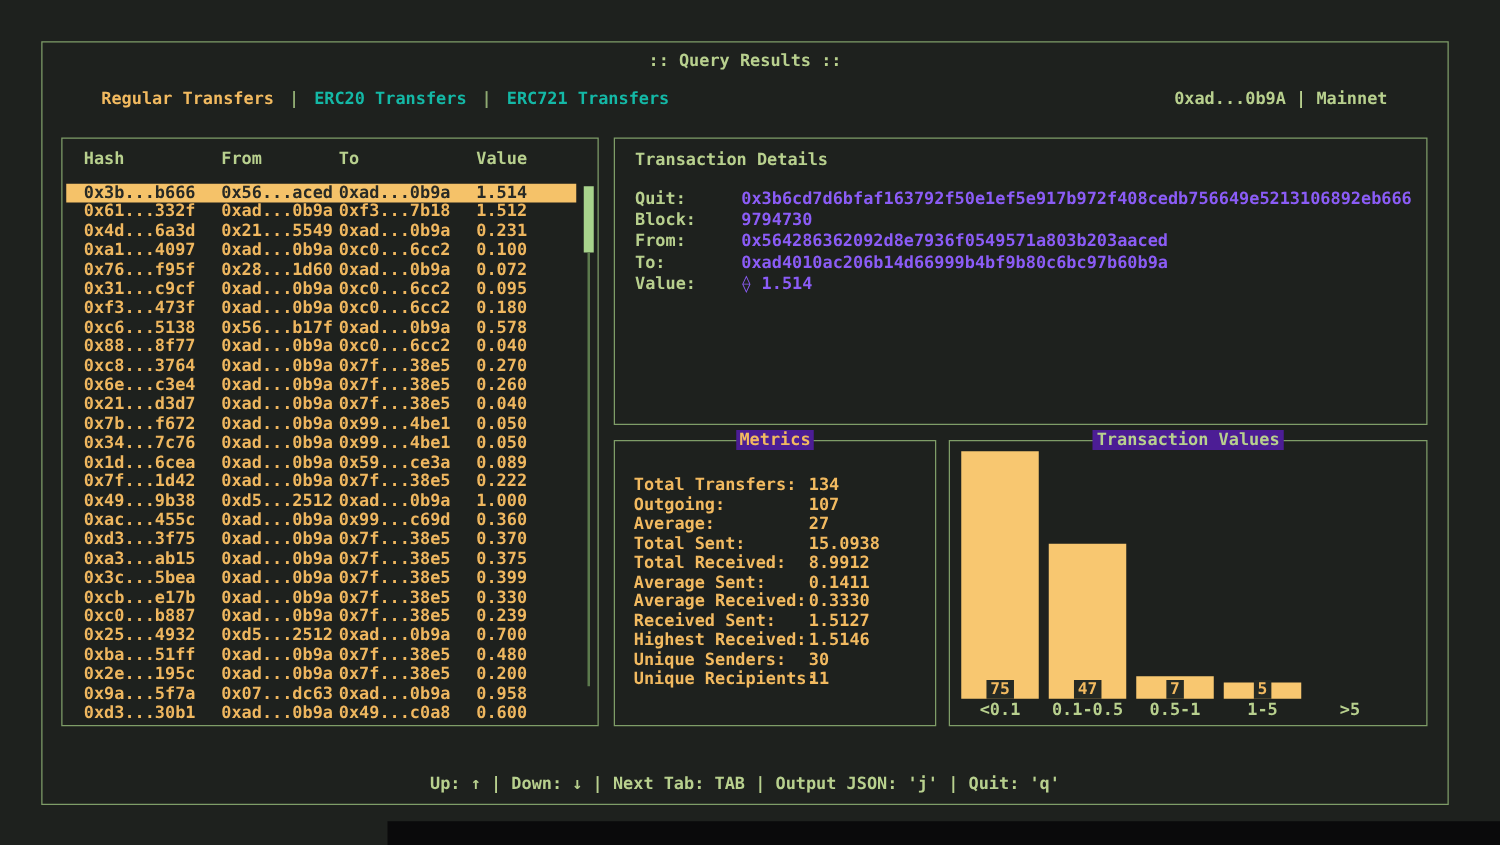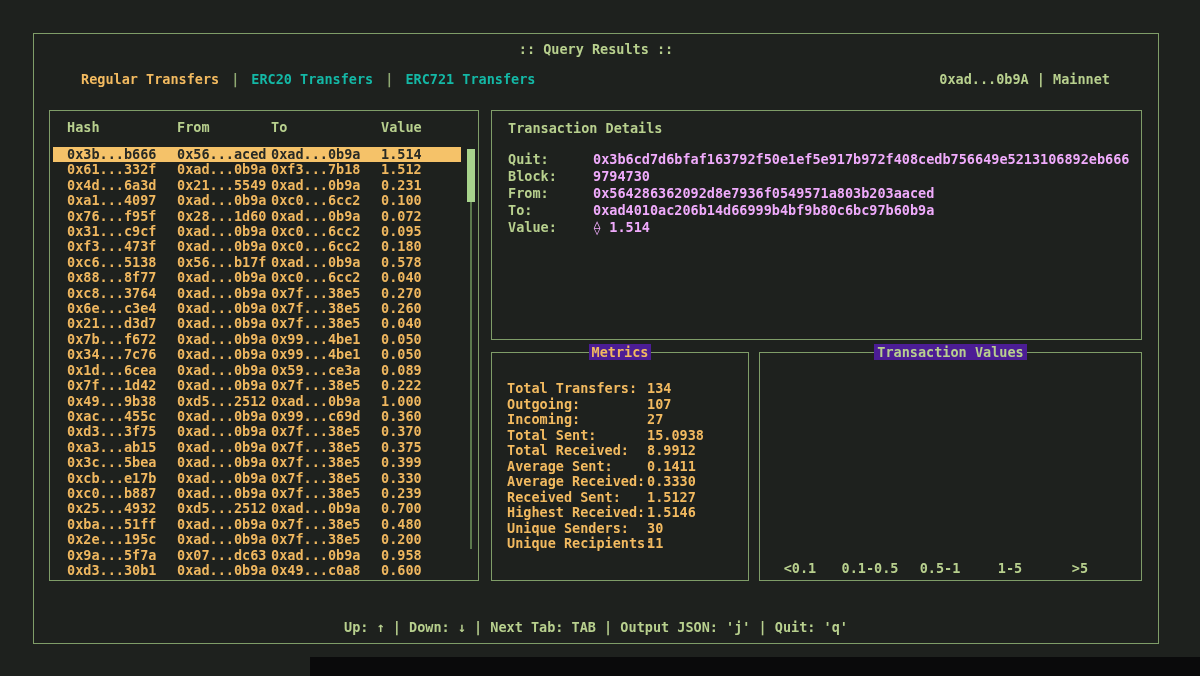--- a/index.html
+++ b/index.html
@@ -67,21 +67,21 @@
   }
 
   
   .details-title {
     position: absolute; top: 9px; left: 16px;
     color: #b8d08e; font-size: 13.5px;
   }
   .details-fields { position: absolute; top: 40px; left: 16px; right: 10px; }
   .drow { display: flex; font-size: 13.5px; line-height: 17px; white-space: nowrap; }
   .dlabel { width: 85px; color: #b8d08e; flex: none; }
-  .dvalue { color: #f0abfc; }
+  .dvalue { color: #8b5cf6; }
 
   
   .legend {
     position: absolute; top: -9px; left: 0; right: 0;
     text-align: center; font-size: 13.5px; line-height: 16px;
     pointer-events: none;
   }
   .legend > span { background: #4c1d95; padding: 0 3px; }
   .legend.amber > span { color: #f2ba60; }
   .legend.green > span { color: #b8d08e; }
@@ -351,21 +351,21 @@
       <div class="metrics-list">
           <div class="mrow">
             <span class="mlabel">Total Transfers:</span>
             <span class="mvalue">134</span>
           </div>
           <div class="mrow">
             <span class="mlabel">Outgoing:</span>
             <span class="mvalue">107</span>
           </div>
           <div class="mrow">
-            <span class="mlabel">Incoming:</span>
+            <span class="mlabel">Average:</span>
             <span class="mvalue">27</span>
           </div>
           <div class="mrow">
             <span class="mlabel">Total Sent:</span>
             <span class="mvalue">15.0938</span>
           </div>
           <div class="mrow">
             <span class="mlabel">Total Received:</span>
             <span class="mvalue">8.9912</span>
           </div>
@@ -391,20 +391,39 @@
           </div>
           <div class="mrow">
             <span class="mlabel">Unique Recipients:</span>
             <span class="mvalue">11</span>
           </div>
         </div>
     </div>
 
     <div class="panel panel-chart">
       <div class="legend green"><span>Transaction Values</span></div>
+      <div class="bars">
+          <div class="bar-slot">
+            <div class="bar" style="height: 198px;"></div>
+            <div class="bar-chip">75</div>
+          </div>
+          <div class="bar-slot">
+            <div class="bar" style="height: 124px;"></div>
+            <div class="bar-chip">47</div>
+          </div>
+          <div class="bar-slot">
+            <div class="bar" style="height: 18px;"></div>
+            <div class="bar-chip">7</div>
+          </div>
+          <div class="bar-slot">
+            <div class="bar" style="height: 13px;"></div>
+            <div class="bar-chip">5</div>
+          </div>
+          <div class="bar-slot"></div>
+        </div>
       <div class="bar-labels">
           <div class="bar-label">&lt;0.1</div>
           <div class="bar-label">0.1-0.5</div>
           <div class="bar-label">0.5-1</div>
           <div class="bar-label">1-5</div>
           <div class="bar-label">&gt;5</div>
         </div>
     </div>
 
     <div class="status-bar">Up: ↑ | Down: ↓ | Next Tab: TAB | Output JSON: 'j' | Quit: 'q'</div>

